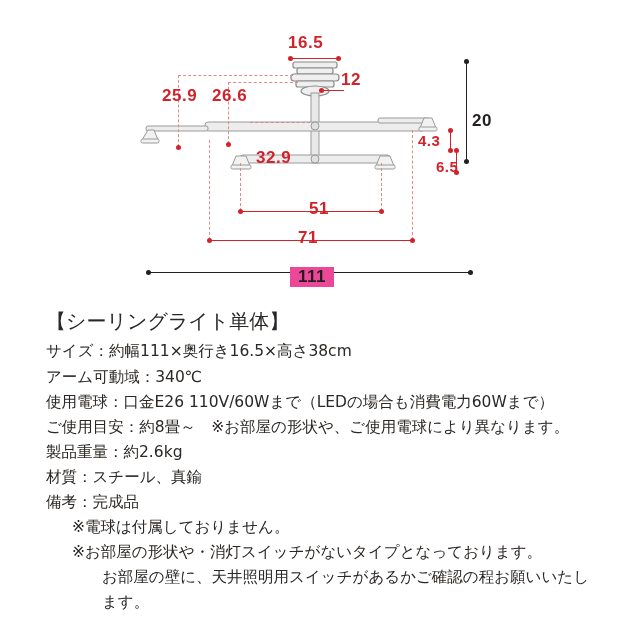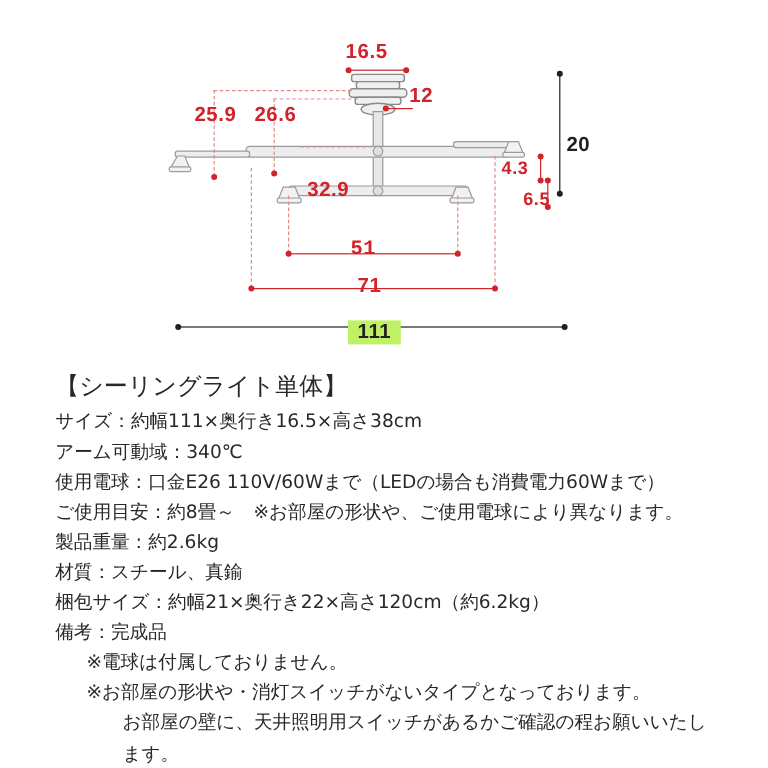--- a/index.html
+++ b/index.html
@@ -194,43 +194,42 @@
     <div class="dline-v solid" style="left:456px; top:150px; height:22px;"></div>
     <div class="dot" style="left:453.5px; top:147.5px;"></div>
     <div class="dot" style="left:453.5px; top:169.5px;"></div>
     <div class="dim-label small" style="left:436px; top:158px;">6.5</div>
 
     <div class="dline-v dashed" style="left:240px; top:163px; height:48px;"></div>
     <div class="dline-v dashed" style="left:381px; top:163px; height:48px;"></div>
     <div class="dline-h" style="left:240px; top:211px; width:141px;"></div>
     <div class="dot" style="left:237.5px; top:208.5px;"></div>
     <div class="dot" style="left:378.5px; top:208.5px;"></div>
-    <div class="dim-label" style="left:292px; top:199px;font-family:Liberation Mono, monospace;">51</div>
+    <div class="dim-label" style="left:309px; top:199px;">51</div>
 
     <div class="dline-v dashed" style="left:209px; top:140px; height:100px;"></div>
     <div class="dline-v dashed" style="left:412px; top:130px; height:110px;"></div>
     <div class="dline-h" style="left:209px; top:240px; width:203px;"></div>
     <div class="dot" style="left:206.5px; top:237.5px;"></div>
     <div class="dot" style="left:409.5px; top:237.5px;"></div>
     <div class="dim-label" style="left:298px; top:228px;">71</div>
 
     <div class="dline-h black" style="left:148px; top:272px; width:322px;"></div>
     <div class="dot black" style="left:145.5px; top:269.5px;"></div>
     <div class="dot black" style="left:467.5px; top:269.5px;"></div>
-    <div class="dim-label black" style="left:290px; top:267px; background:#bef264; padding:0 8px;">111</div>
+    <div class="dim-label black" style="left:290px; top:267px; background:#ec4899; padding:0 8px;">111</div>
   </div>
 
   <div class="specs">
     <div class="spec-title spec-line">【シーリングライト単体】</div>
     <div class="spec-line">サイズ：約幅111×奥行き16.5×高さ38cm</div>
     <div class="spec-line">アーム可動域：340℃</div>
     <div class="spec-line">使用電球：口金E26 110V/60Wまで（LEDの場合も消費電力60Wまで）</div>
     <div class="spec-line">ご使用目安：約8畳～　※お部屋の形状や、ご使用電球により異なります。</div>
     <div class="spec-line">製品重量：約2.6kg</div>
     <div class="spec-line">材質：スチール、真鍮</div>
-    <div class="spec-line">梱包サイズ：約幅21×奥行き22×高さ120cm（約6.2kg）</div>
     <div class="spec-line">備考：完成品</div>
     <div class="spec-line spec-note">※電球は付属しておりません。</div>
     <div class="spec-line spec-note">※お部屋の形状や・消灯スイッチがないタイプとなっております。</div>
     <div class="spec-line spec-note2">お部屋の壁に、天井照明用スイッチがあるかご確認の程お願いいたします。</div>
   </div>
 
 </div>
 
 </body></html>

